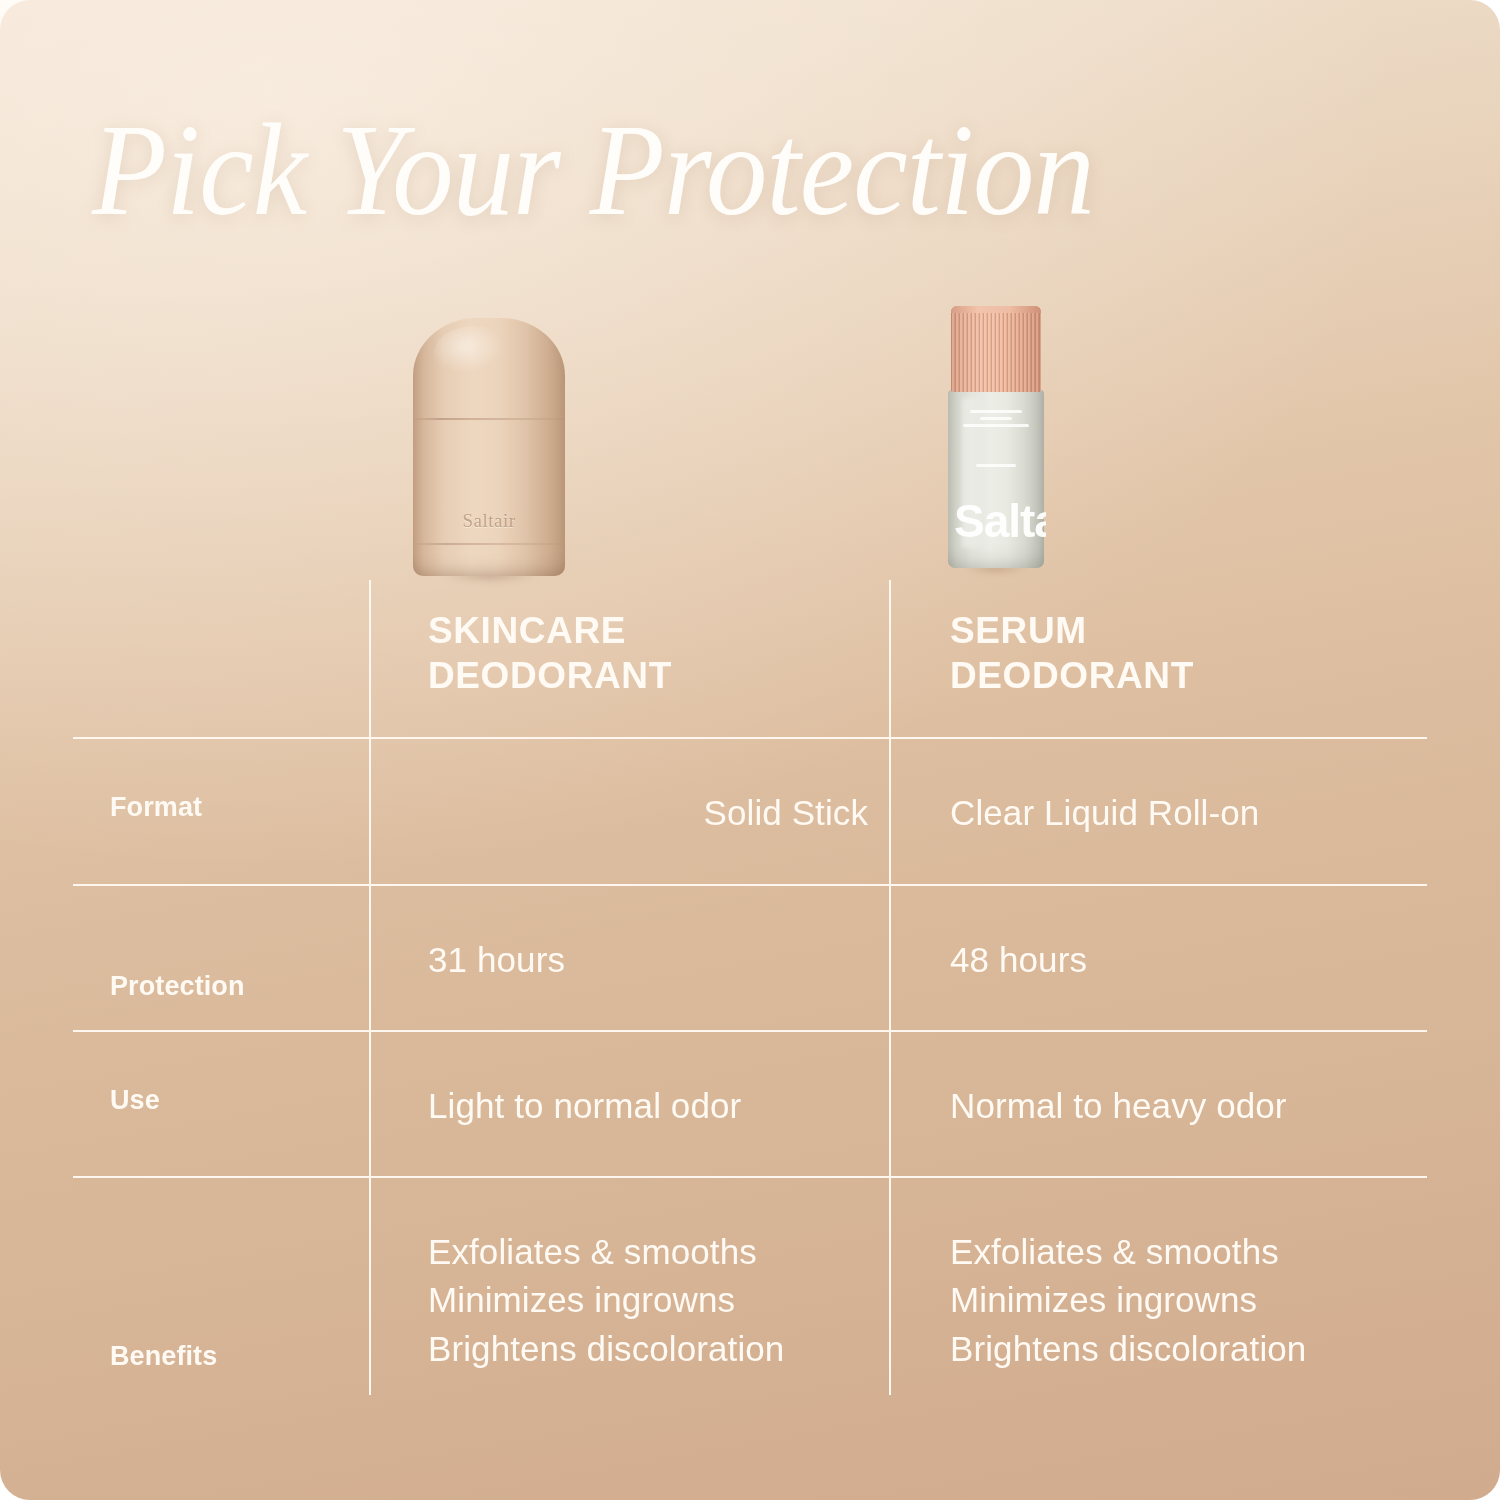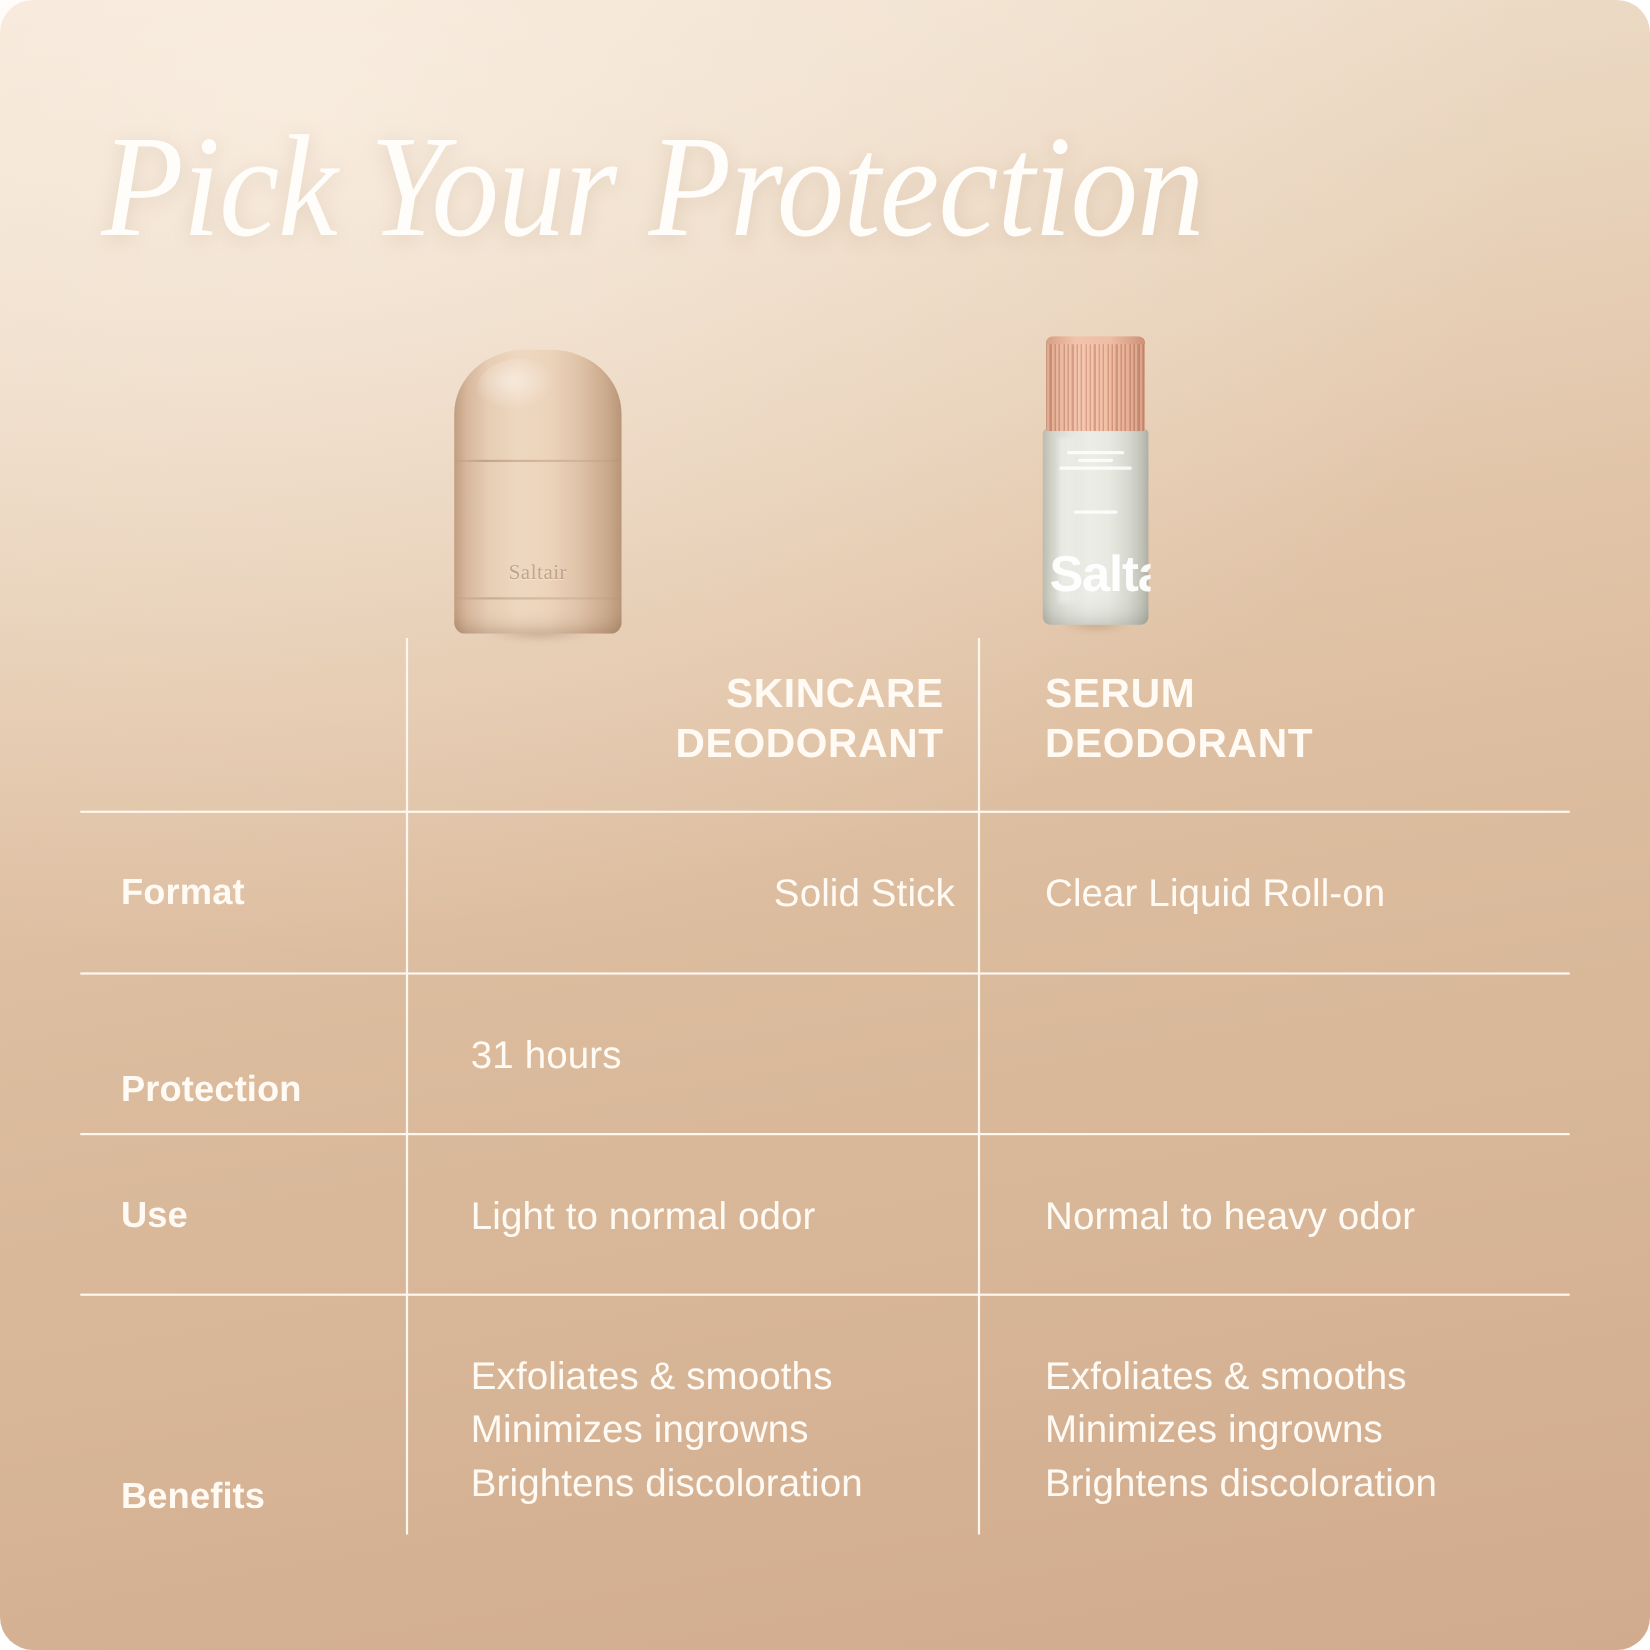--- a/index.html
+++ b/index.html
@@ -193,21 +193,21 @@
   }
   .colhead{
     font-size:37px;
     font-weight:700;
     line-height:1.22;
     letter-spacing:.6px;
     text-transform:uppercase;
     white-space:pre-line;
   }
   .rowlabel{
-    font-size:33px;
+    font-size:27px;
     font-weight:700;
     letter-spacing:.1px;
   }
   .value{
     font-size:35px;
     font-weight:400;
     line-height:1.38;
     letter-spacing:.1px;
     white-space:pre-line;
   }
@@ -248,31 +248,32 @@
   <div id="table">
 
     <div class="rule v" style="left:369px; top:580px; height:815px;"></div>
     <div class="rule v" style="left:889px; top:580px; height:815px;"></div>
 
     <div class="rule h" style="left:73px; top:737px;  width:1354px;"></div>
     <div class="rule h" style="left:73px; top:884px;  width:1354px;"></div>
     <div class="rule h" style="left:73px; top:1030px; width:1354px;"></div>
     <div class="rule h" style="left:73px; top:1176px; width:1354px;"></div>
 
-    <div class="cell colhead" style="left:428px; top:608px; width:430px;text-align:right;">SKINCARE
+    <div class="cell colhead" style="left:428px; top:608px; width:430px;">SKINCARE
 DEODORANT</div>
     <div class="cell colhead" style="left:950px; top:608px; width:440px;">SERUM
 DEODORANT</div>
 
     <div class="cell rowlabel" style="left:110px; top:792px;">Format</div>
     <div class="cell value" style="left:428px; top:789px; width:440px;text-align:right;">Solid Stick</div>
     <div class="cell value" style="left:950px; top:789px; width:470px;">Clear Liquid Roll-on</div>
 
     <div class="cell rowlabel" style="left:110px; top:939px;margin-top:32px;">Protection</div>
     <div class="cell value" style="left:428px; top:936px; width:440px;">31 hours</div>
+    <div class="cell value" style="left:950px; top:936px; width:470px;">48 hours</div>
 
     <div class="cell rowlabel" style="left:110px; top:1085px;">Use</div>
     <div class="cell value" style="left:950px; top:1082px; width:470px;">Normal to heavy odor</div>
     <div class="cell value" style="left:428px; top:1082px; width:440px;">Light to normal odor</div>
 
     <div class="cell rowlabel" style="left:110px; top:1341px;">Benefits</div>
     <div class="cell value" style="left:428px; top:1228px; width:450px;">Exfoliates &amp; smooths
 Minimizes ingrowns
 Brightens discoloration</div>
     <div class="cell value" style="left:950px; top:1228px; width:470px;">Exfoliates &amp; smooths

